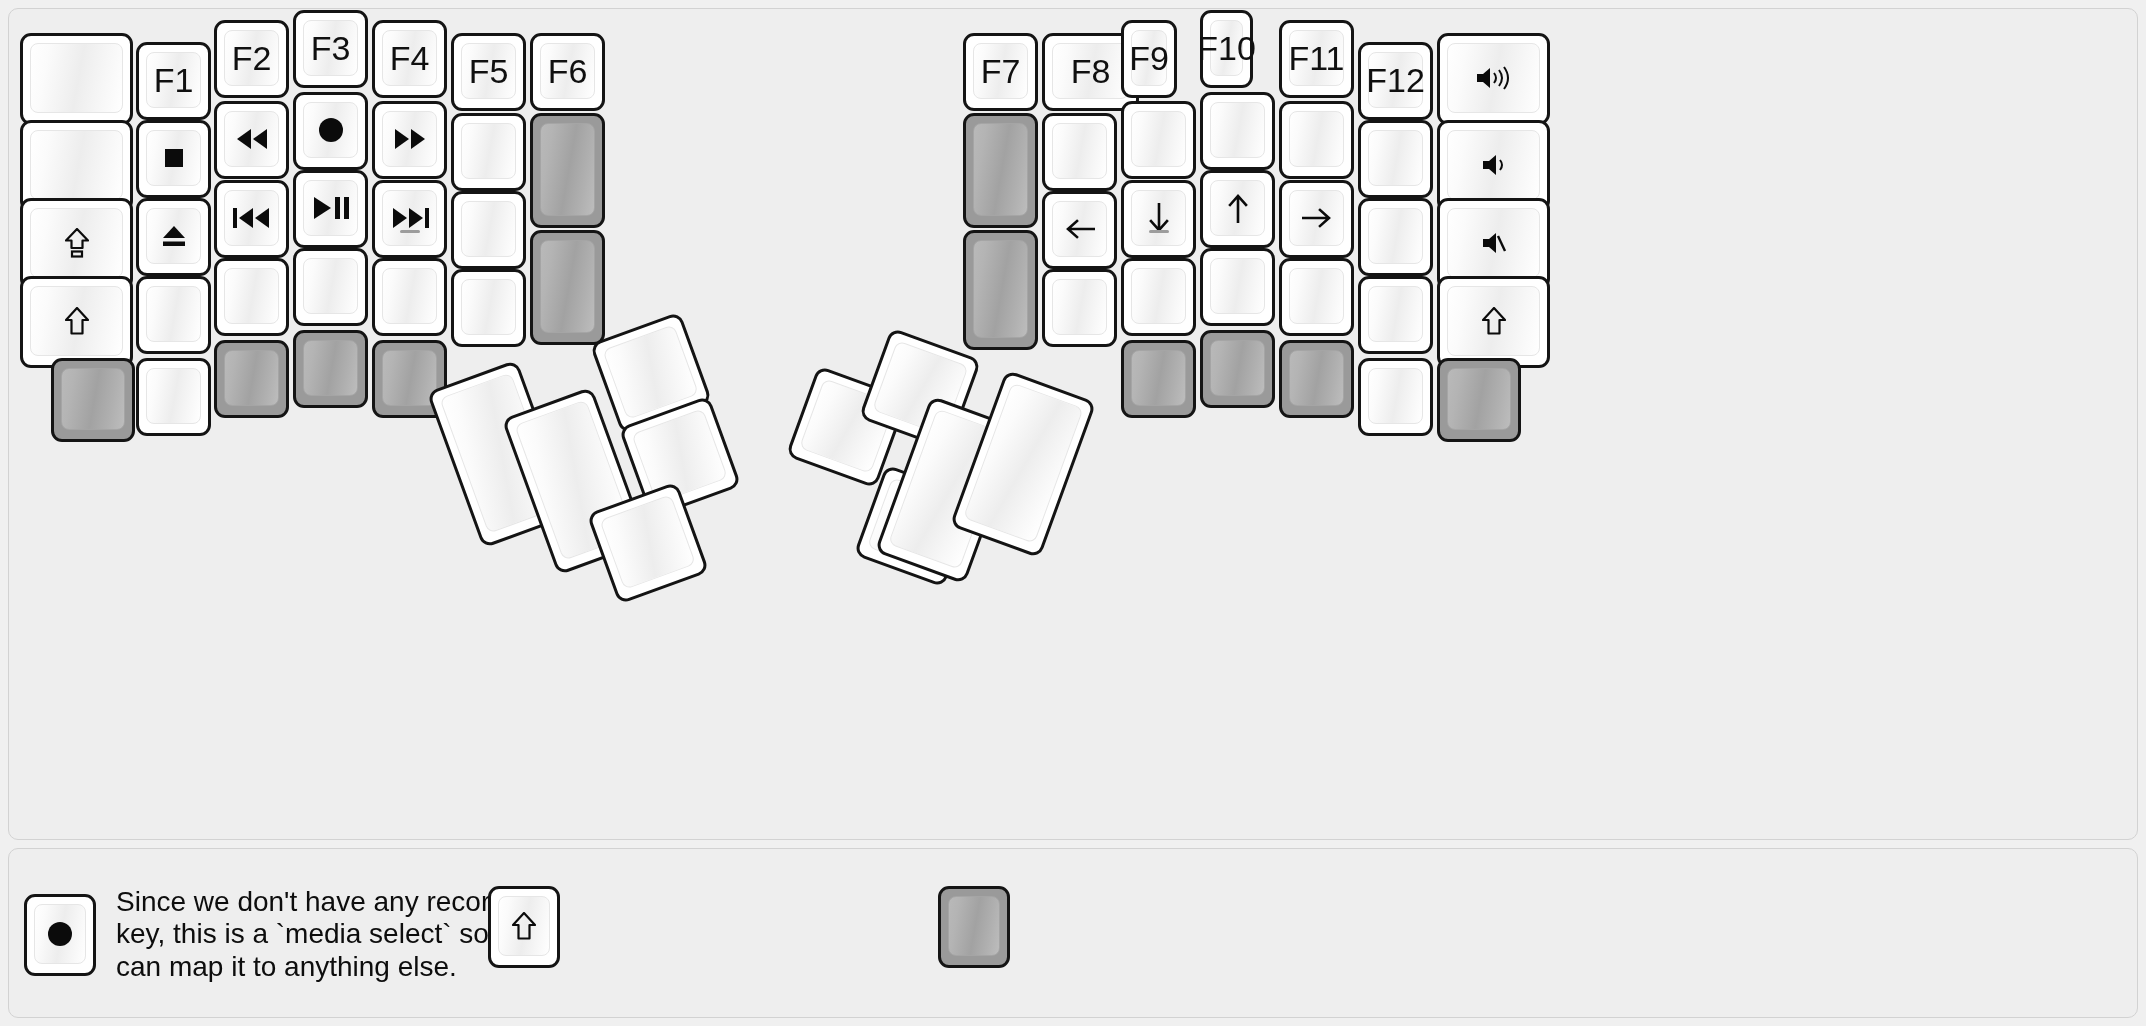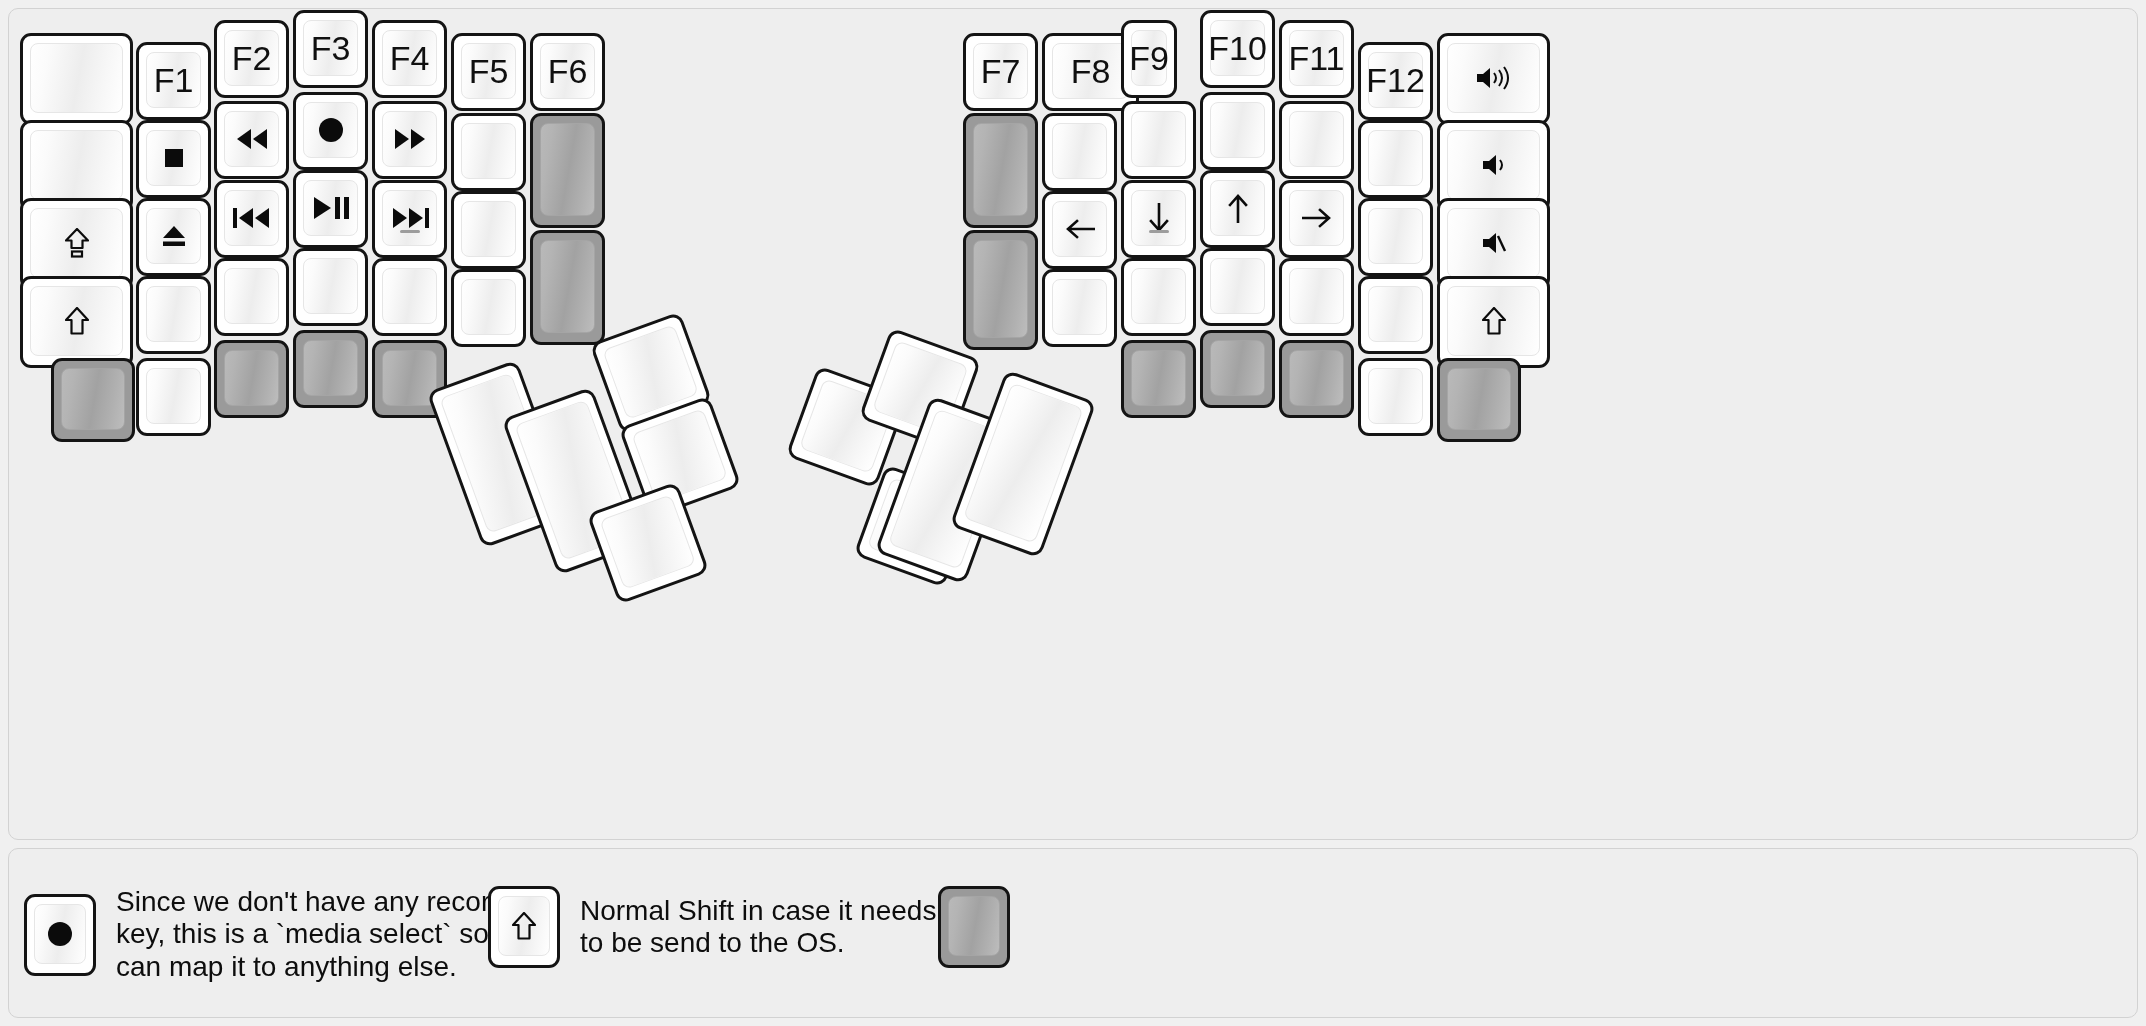--- a/index.html
+++ b/index.html
@@ -354,21 +354,21 @@
           </span>
           <span class="sub-dash"></span>
         </div>
       </div>
       <div class="key" style="left: 1121px; top: 258px; width: 75px; height: 78px;">
         <div class="top"></div>
       </div>
       <div class="key gray" style="left: 1121px; top: 340px; width: 75px; height: 78px;">
         <div class="top"></div>
       </div>
-      <div class="key" style="left: 1200px; top: 10px; width: 75px; height: 78px;">
+      <div class="key" style="left: 1200px; top: 10px; width: 53px; height: 78px;">
         <div class="top">
           <span class="legend big">F10</span>
         </div>
       </div>
       <div class="key" style="left: 1200px; top: 92px; width: 75px; height: 78px;">
         <div class="top"></div>
       </div>
       <div class="key" style="left: 1200px; top: 170px; width: 75px; height: 78px;">
         <div class="top">
           <span class="legend glyph">
@@ -521,22 +521,20 @@
       <div class="legend-item" style="left: 488px; top: 886px;">
         <div class="legend-key">
           <div class="top">
             <span class="legend glyph">
               <svg class="ic" width="24" height="28" viewBox="0 0 24 28" xmlns="http://www.w3.org/2000/svg">
                 <path d="M12 1 L23 13 L17.5 13 L17.5 26.5 L6.5 26.5 L6.5 13 L1 13 Z" fill="none" stroke="#0b0b0b" stroke-width="2.2" stroke-linejoin="round"></path>
               </svg>
             </span>
           </div>
         </div>
-        <div class="legend-text">Normal Shift in case it needs
-to be send to the OS.</div>
       </div>
       <div class="legend-item" style="left: 938px; top: 886px;">
         <div class="legend-key gray">
           <div class="top"></div>
         </div>
       </div>
     </div>
 
 </div>
 

